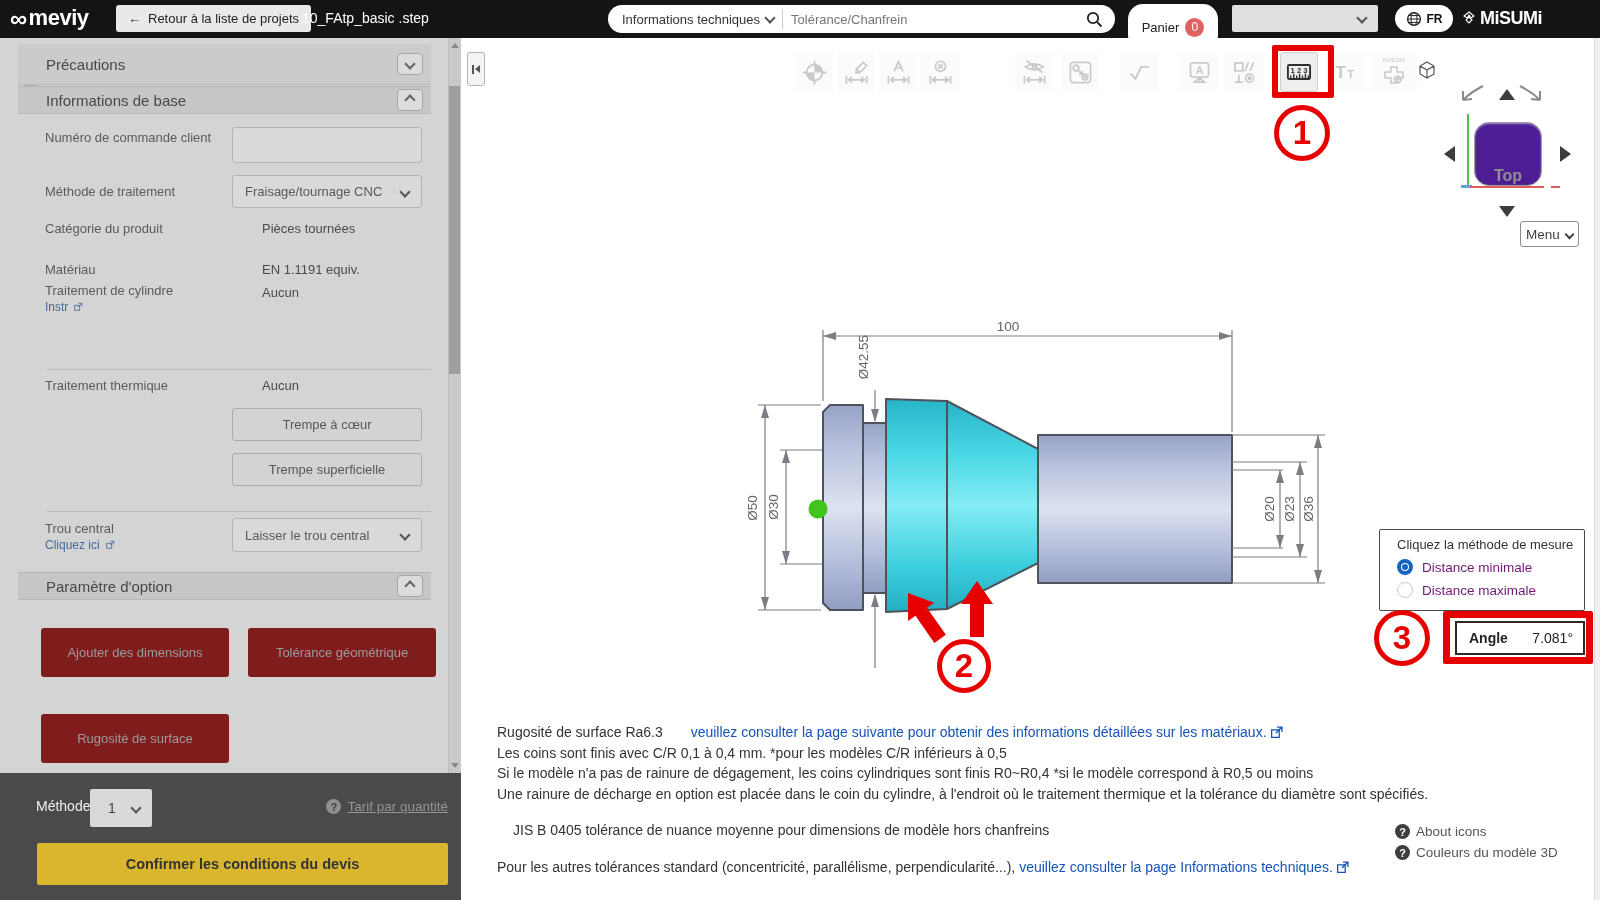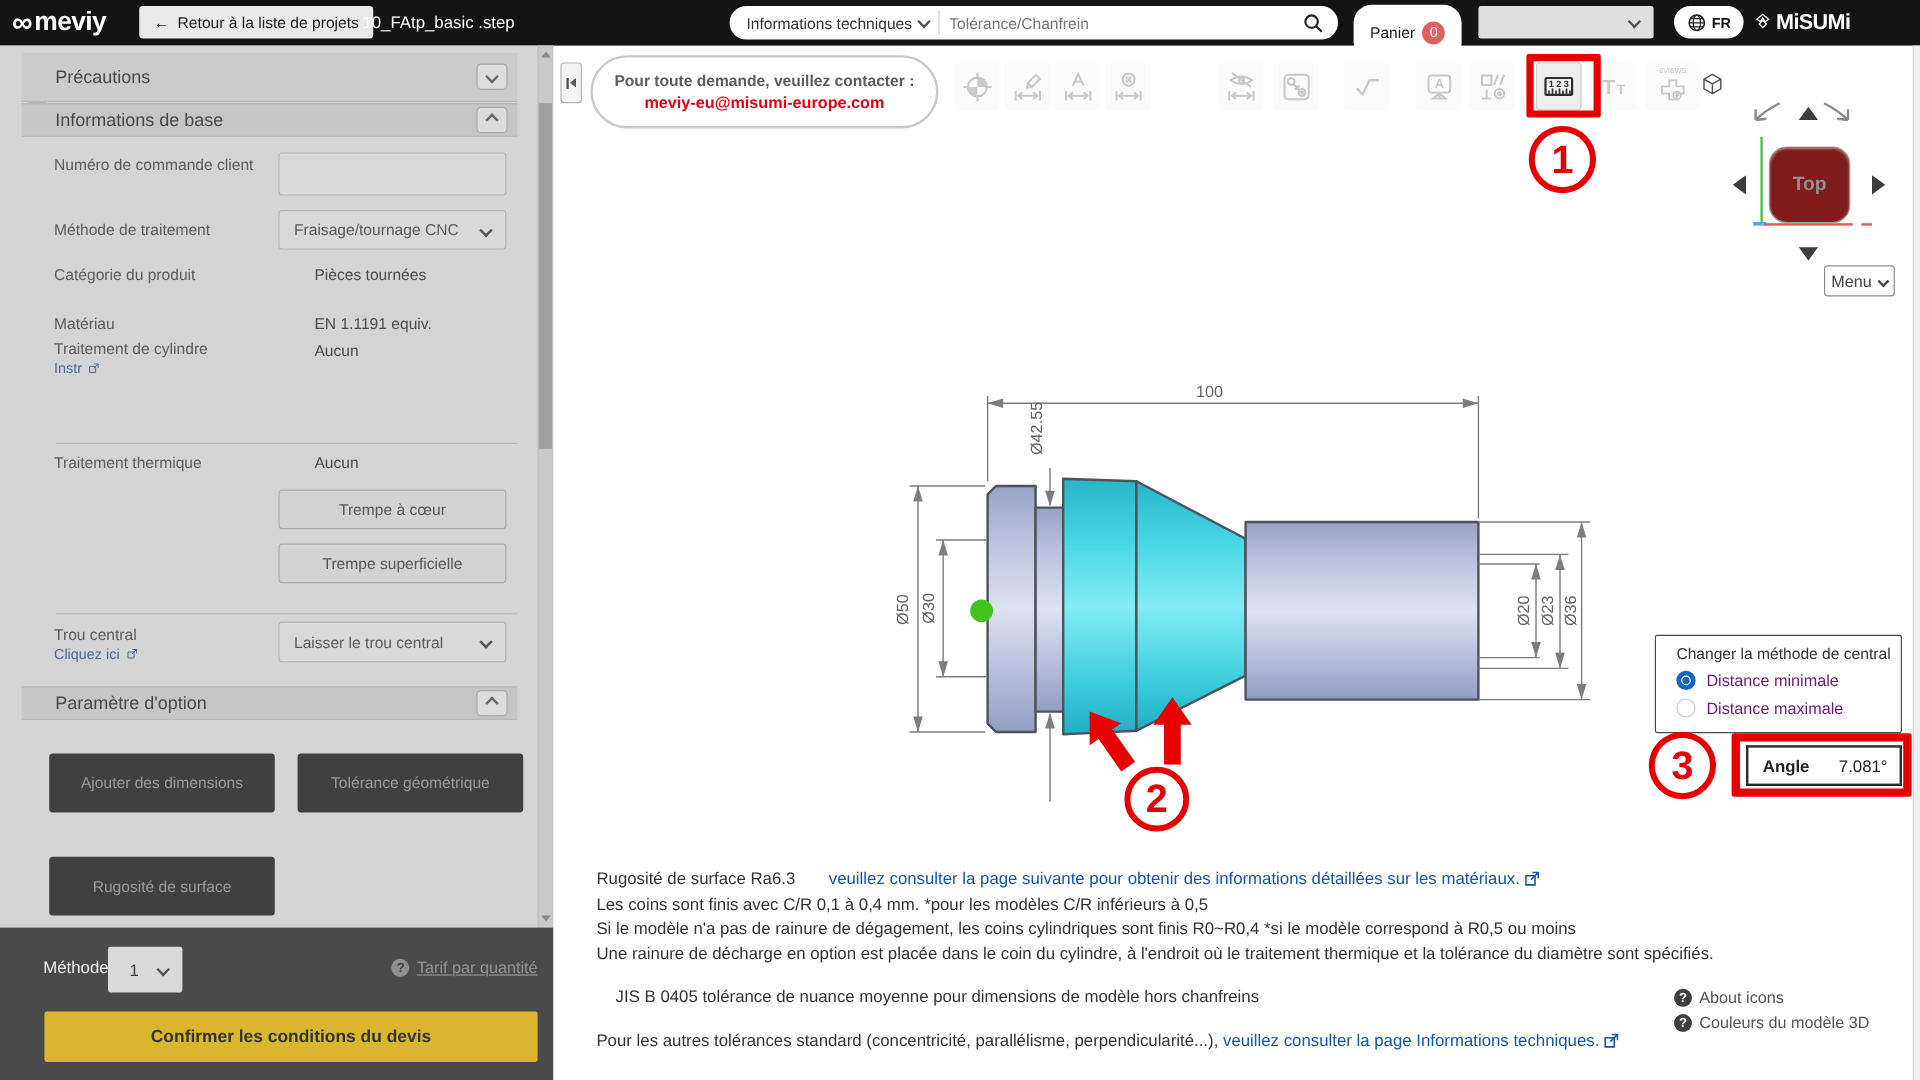--- a/index.html
+++ b/index.html
@@ -42,21 +42,21 @@
   .secbtn{position:absolute;right:8px;width:24px;height:20px;background:#dcdcdc;border:1px solid #a6a6a6;
           border-radius:4px;display:flex;align-items:center;justify-content:center;cursor:pointer;}
   .secbtn .chev{margin:0;border-color:#666;}
   .sb-input{background:#dadada;border:1px solid #b3b3b3;border-radius:3px;box-sizing:border-box;}
   .sb-select{background:#d9d9d9;border:1px solid #b3b3b3;border-radius:3px;box-sizing:border-box;
              color:#58595b;font-size:13px;display:flex;align-items:center;padding:0 12px;cursor:pointer;}
   .sb-select .chev{position:absolute;right:12px;border-color:#555;}
   .sb-btn{background:#d3d3d3;border:1px solid #ababab;border-radius:3px;color:#565759;font-size:13px;
           display:flex;align-items:center;justify-content:center;text-align:center;cursor:pointer;box-sizing:border-box;}
   .sb-btn.small{font-size:12px;line-height:14px;}
-  .sb-btn.disabled{background:#404040;border:none;color:#9b9b9b;font-size:13px;}
+  .sb-btn.disabled{background:#7f1d1d;border:none;color:#9b9b9b;font-size:13px;}
   .divider{left:47px;width:384px;height:1px;background:#b9b9b9;}
   .handle{background:#f4f4f4;border:1px solid #b5b5b5;border-radius:3px;display:flex;align-items:center;
           justify-content:center;cursor:pointer;gap:1px;}
   .handle .bar{width:2px;height:9px;background:#555;}
   .tri{width:0;height:0;display:inline-block;}
   .sb-scroll{left:448px;top:0;width:13px;height:735px;background:#c9c9c9;border-left:1px solid #bdbdbd;box-sizing:border-box;}
   .sb-thumb{left:449px;top:48px;width:11px;height:288px;background:#9f9f9f;cursor:pointer;}
   .sb-footer{left:0;top:735px;width:461px;height:127px;background:#4a4a4a;}
   .qtysel{left:90px;top:16px;width:62px;height:38px;background:#d9d9d9;border-radius:2px;color:#3f3f3f;
           font-size:14px;display:flex;align-items:center;padding-left:18px;box-sizing:border-box;cursor:pointer;}
@@ -69,22 +69,22 @@
   .contact{left:492px;top:46px;width:286px;height:57px;border:2px solid #c9c9c9;border-radius:32px;
            display:flex;flex-direction:column;align-items:center;justify-content:center;gap:3px;background:#fff;}
   .contact .l1{font-size:13px;font-weight:bold;color:#5c5c5c;}
   .contact .l2{font-size:13.5px;font-weight:bold;color:#e60012;}
   .tbtn{top:52px;width:38px;height:40px;border-radius:3px;background:#fbfbfb;color:#c7c9cb;display:flex;
         align-items:center;justify-content:center;cursor:pointer;flex-direction:column;}
   .tbtn.active{background:#eeeeee;border:1px solid #cfcfcf;color:#2f2f2f;box-sizing:border-box;}
   .tbtn svg{display:block;}
   .sixlbl{font-size:6px;color:inherit;line-height:6px;margin-bottom:1px;}
   
-  .topface{left:1474px;top:122px;width:66px;height:62px;background:#7f1d1d;border:1px solid #9d9d9d;
-           border-radius:15px;display:flex;align-items:center;justify-content:center;color:#909090;
+  .topface{left:1474px;top:122px;width:66px;height:62px;background:#4c1d95;border:1px solid #9d9d9d;
+           border-radius:15px;display:flex;align-items:flex-end;justify-content:center;color:#909090;
            font-weight:bold;font-size:16px;cursor:pointer;box-shadow:inset 0 1px 2px rgba(255,255,255,.5);}
   .menubtn{left:1520px;top:221px;width:59px;height:26px;background:#fff;border:1.5px solid #8d8d8d;border-radius:3px;
            display:flex;align-items:center;justify-content:center;gap:4px;font-size:13.5px;color:#444;cursor:pointer;box-sizing:border-box;}
   
   .mpanel{left:1379px;top:529px;width:206px;height:82px;background:#fff;border:1.5px solid #4a4a4a;border-radius:2px;
           box-sizing:border-box;z-index:5;}
   .mtitle{margin:7px 0 0 17px;font-size:13px;color:#333;}
   .mrow{display:flex;align-items:center;gap:9px;margin:7px 0 0 17px;cursor:pointer;}
   .radio{width:16px;height:16px;border-radius:50%;box-sizing:border-box;display:flex;align-items:center;justify-content:center;}
   .radio.on{border:4.5px solid #1565c0;background:#fff;}
@@ -252,24 +252,20 @@
       </div>
       <div class="abs confirm">Confirmer les conditions du devis</div>
     </div>
   </div>
 
   <div class="abs handle" style="left:467px;top:52px;width:16px;height:32px;">
     <span class="bar"></span>
       <span class="tri" style="border-top:4px solid transparent;border-bottom:4px solid transparent;border-right:5px solid #555;"></span>
   </div>
 
-  <div class="abs contact">
-    <span class="l1">Pour toute demande, veuillez contacter :</span>
-    <span class="l2">meviy-eu@misumi-europe.com</span>
-  </div>
 
   <div class="abs tbtn" style="left:795px;">
     <svg width="27" height="27" viewBox="0 0 24 24">
         <circle cx="12" cy="12" r="7" fill="none" stroke="currentColor" stroke-width="1.6"></circle>
         <path d="M12 12 L12 5 A7 7 0 0 1 19 12 Z" fill="currentColor"></path>
         <path d="M12 12 L12 19 A7 7 0 0 1 5 12 Z" fill="currentColor"></path>
         <path d="M12 1.5 V6 M12 18 V22.5 M1.5 12 H6 M18 12 H22.5" stroke="currentColor" stroke-width="1.6"></path>
       </svg>
   </div>
   <div class="abs tbtn" style="left:837px;">
@@ -446,21 +442,21 @@
       <text transform="rotate(-90 868 357)" x="868" y="357">Ø42.55</text>
       <text transform="rotate(-90 757 508)" x="757" y="508">Ø50</text>
       <text transform="rotate(-90 778 507)" x="778" y="507">Ø30</text>
       <text transform="rotate(-90 1274 509)" x="1274" y="509">Ø20</text>
       <text transform="rotate(-90 1294 509)" x="1294" y="509">Ø23</text>
       <text transform="rotate(-90 1313 509)" x="1313" y="509">Ø36</text>
     </g>
   </svg>
 
   <div class="abs mpanel">
-    <div class="mtitle">Changer la méthode de central</div>
+    <div class="mtitle">Cliquez la méthode de mesure</div>
     <div class="mrow">
       <span class="radio on">
           <i></i>
         </span>
       <span>Distance minimale</span>
     </div>
     <div class="mrow">
       <span class="radio off"></span>
       <span>Distance maximale</span>
     </div>

